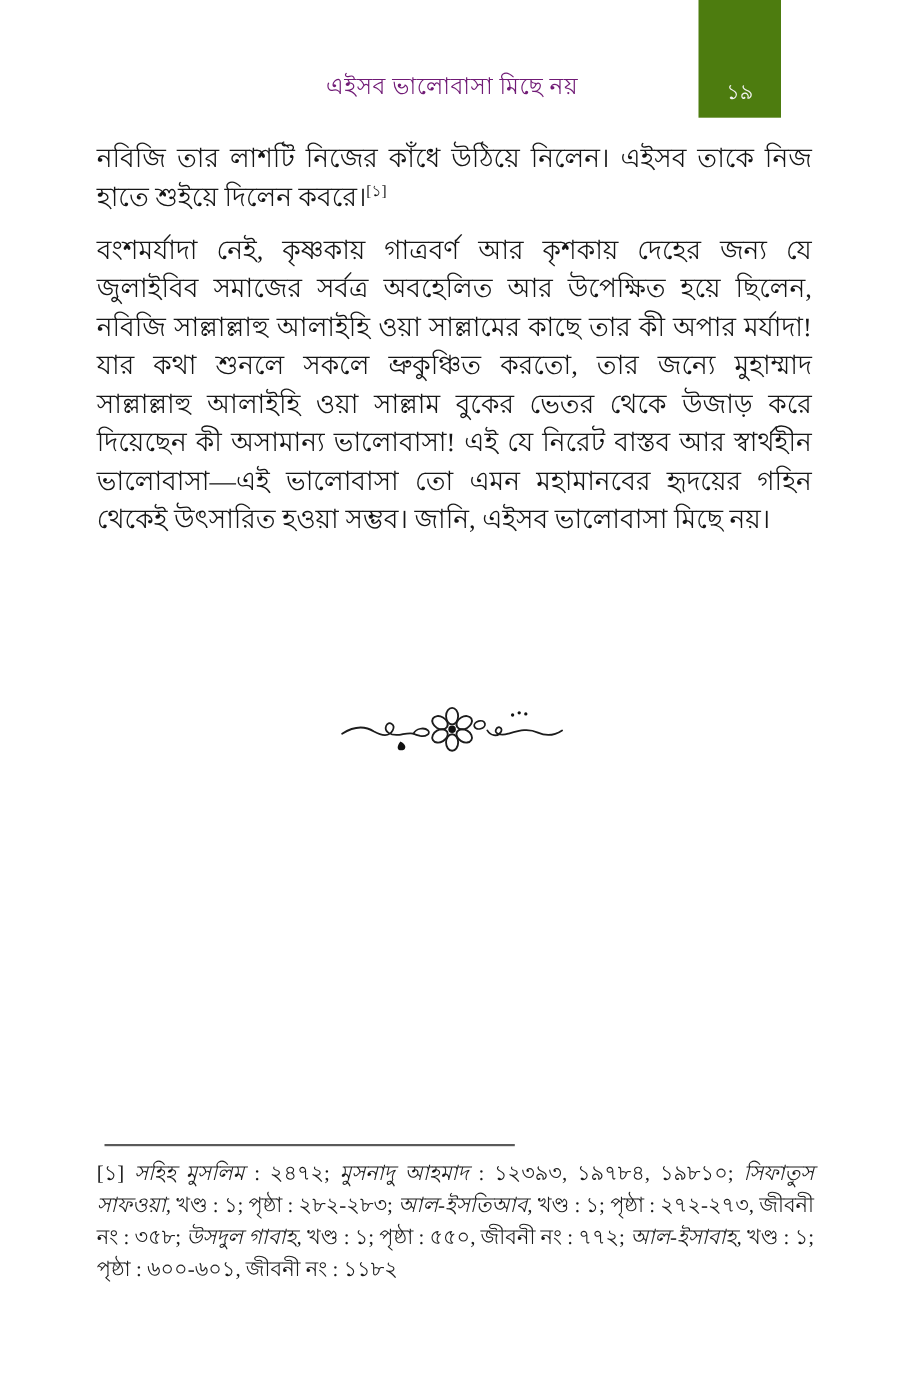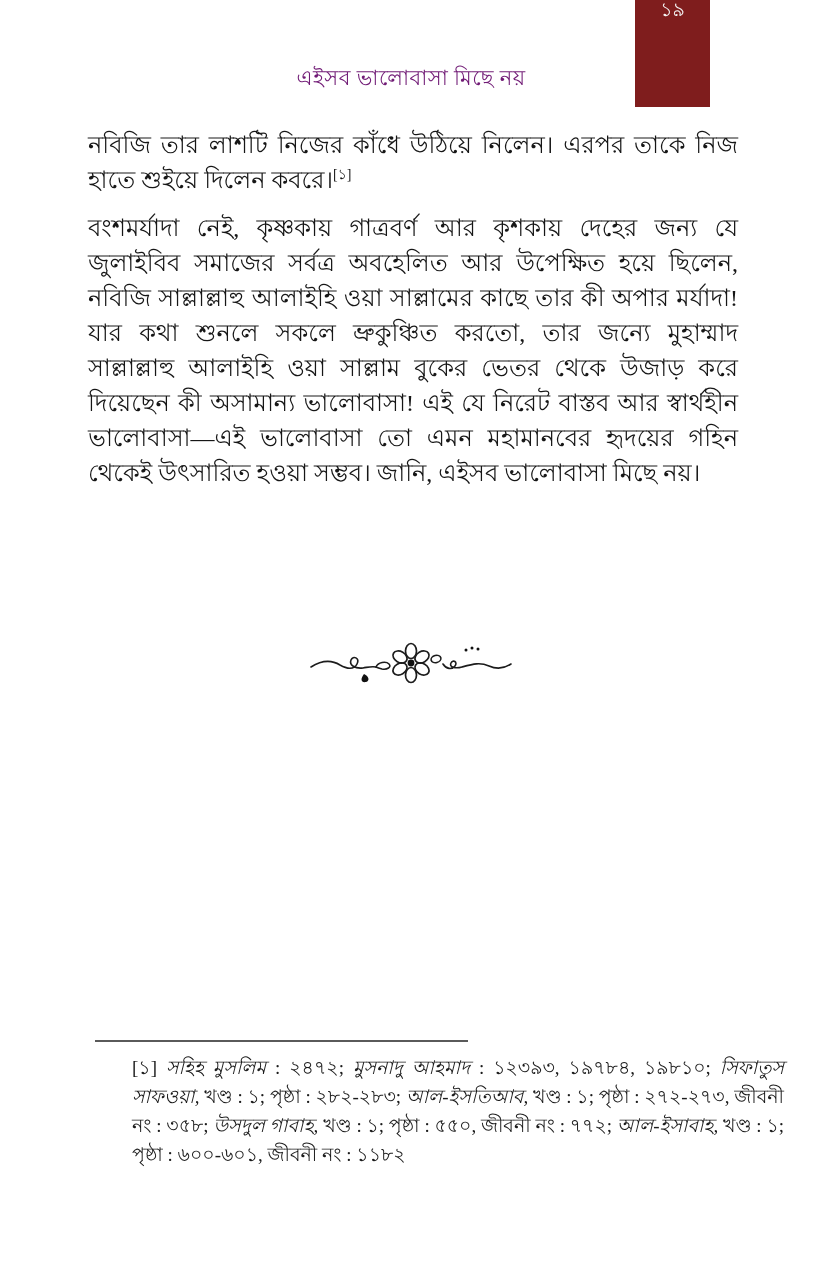--- a/index.html
+++ b/index.html
@@ -11,23 +11,24 @@
     background: #ffffff;
     font-family: "Liberation Serif", "DejaVu Serif", serif;
     overflow: hidden;
   }
   .page-number-box {
     position: absolute;
     left: 635px;
     top: 0;
     width: 75px;
     height: 107px;
-    background: #7f1d1d;
+    background: #4d7c0f;
     display: flex;
     justify-content: center;
+    align-items: flex-end;
     padding-bottom: 13px;
   }
   .page-number {
     color: #f5f5f5;
     font-size: 19px;
     line-height: 1;
   }
   .header-title {
     position: absolute;
     top: 62px;
@@ -71,37 +72,36 @@
   }
   .footnote {
     position: absolute;
     left: 88px;
     top: 1053px;
     width: 652px;
     color: #1b1b1b;
     font-size: 19px;
     line-height: 29px;
     text-align: justify;
-    margin-left: 44px;
   }
   .footnote i { font-style: italic; }
 </style>
 </head>
 <body>
 
 <div class="page">
 
   <div class="page-number-box">
     <span class="page-number">১৯</span>
   </div>
 
   <div class="header-title">এইসব ভালোবাসা মিছে নয়</div>
 
   <div class="body-text">
-    <p><span>নবিজি তার লাশটি নিজের কাঁধে উঠিয়ে নিলেন। এরপর তাকে নিজ হাতে শুইয়ে দিলেন কবরে।</span><sup class="footnote-ref-sup">[১]</sup></p>
+    <p><span>নবিজি তার লাশটি নিজের কাঁধে উঠিয়ে নিলেন। এইসব তাকে নিজ হাতে শুইয়ে দিলেন কবরে।</span><sup class="footnote-ref-sup">[১]</sup></p>
     <p><span>বংশমর্যাদা নেই, কৃষ্ণকায় গাত্রবর্ণ আর কৃশকায় দেহের জন্য যে জুলাইবিব সমাজের সর্বত্র অবহেলিত আর উপেক্ষিত হয়ে ছিলেন, নবিজি সাল্লাল্লাহু আলাইহি ওয়া সাল্লামের কাছে তার কী অপার মর্যাদা! যার কথা শুনলে সকলে ভ্রুকুঞ্চিত করতো, তার জন্যে মুহাম্মাদ সাল্লাল্লাহু আলাইহি ওয়া সাল্লাম বুকের ভেতর থেকে উজাড় করে দিয়েছেন কী অসামান্য ভালোবাসা! এই যে নিরেট বাস্তব আর স্বার্থহীন ভালোবাসা—এই ভালোবাসা তো এমন মহামানবের হৃদয়ের গহিন থেকেই উৎসারিত হওয়া সম্ভব। জানি, এইসব ভালোবাসা মিছে নয়।</span></p>
   </div>
 
   <svg class="ornament" viewBox="0 0 206 50" fill="none" xmlns="http://www.w3.org/2000/svg">
 
     <path d="M3,31 C14,24 24,24 32,29 C39,33 46,34 49,28 C52,22 45,19 43,24 C41,29 47,33 55,32 C61,31 64,30 68,31" stroke="#1c1c1c" stroke-width="1.6" stroke-linecap="round"></path>
 
     <path d="M56,38 C52,43 53,47 58,46 C62,45 61,40 56,38 Z" fill="#111111"></path>
 
     <path d="M68,31 C70,26 78,25 81,28 C84,31 79,34 74,33 C70,32 68,31 68,31 Z" stroke="#1c1c1c" stroke-width="1.6"></path>

